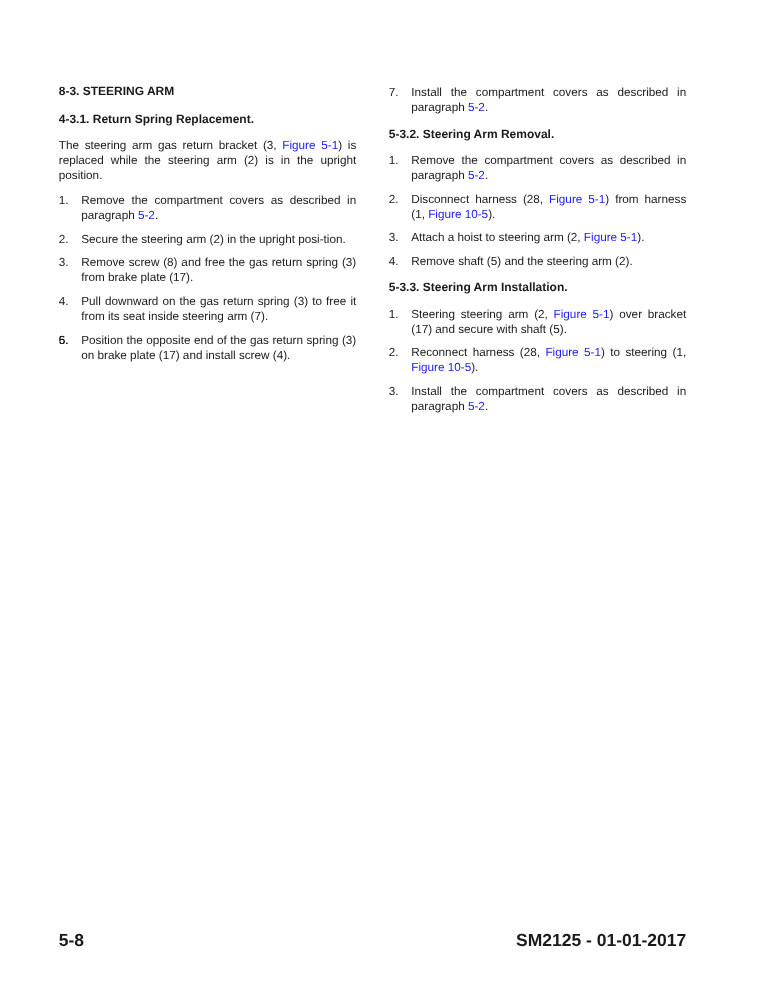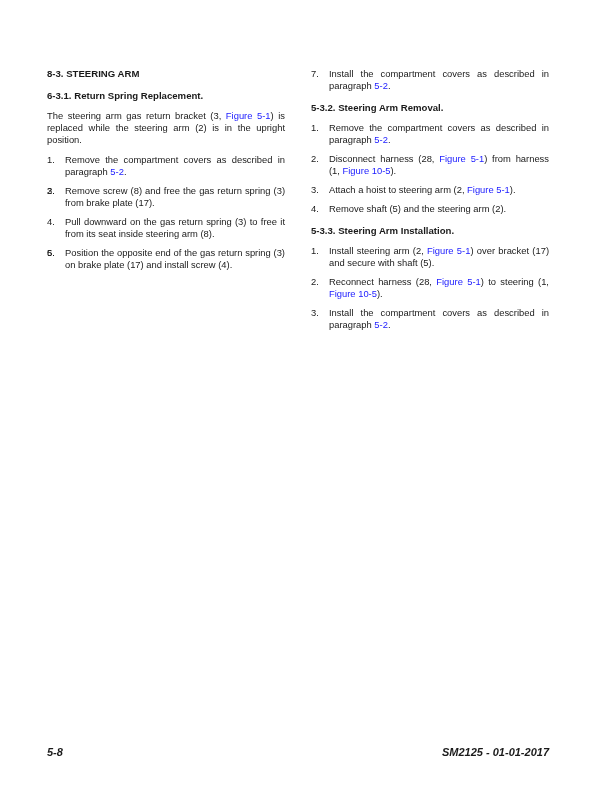--- a/index.html
+++ b/index.html
@@ -8,54 +8,54 @@
   .col { position:absolute; top:68px; width:238px; }
   .col.left { left:47px; }
   .col.right { left:311px; }
   h1 { font-size:9.6px; font-weight:bold; margin:0 0 10px 0; line-height:12px; }
   h2 { font-size:9.6px; font-weight:bold; margin:0 0 8px 0; line-height:12px; }
   p { margin:0 0 8px 0; text-align:justify; }
   ol { list-style:none; margin:0 0 10px 0; padding:0; }
   li { position:relative; padding-left:18px; margin-bottom:7px; text-align:justify; }
   li .num { position:absolute; left:0; top:0; }
   .link { color:#1a1aff; }
-  .footer { position:absolute; top:746px; font-size:11px; font-weight:bold;font-style:italic; }
+  .footer { position:absolute; top:746px; font-size:14px; font-weight:bold; }
   .footer.left { left:47px; }
   .footer.right { right:63px; }
 </style>
 </head>
 <body>
 
 <div class="col left">
   <h1>8-3. STEERING ARM</h1>
-  <h2>6-3.1.  Return Spring Replacement.</h2>
+  <h2>4-3.1.  Return Spring Replacement.</h2>
   <p><span>The steering arm gas return bracket (3, </span><span class="link">Figure 5-1</span><span>) is replaced while the steering arm (2) is in the upright position.</span></p>
   <ol>
     <li><span class="num">1.</span><span>Remove the compartment covers as described in paragraph </span><span class="link">5-2</span><span>.</span></li>
-    <li><span class="num">2.</span></li>
+    <li><span class="num">2.</span><span>Secure the steering arm (2) in the upright posi-tion.</span></li>
     <li><span class="num">3.</span><span>Remove screw (8) and free the gas return spring (3) from brake plate (17).</span></li>
-    <li><span class="num">4.</span><span>Pull downward on the gas return spring (3) to free it from its seat inside steering arm (8).</span></li>
+    <li><span class="num">4.</span><span>Pull downward on the gas return spring (3) to free it from its seat inside steering arm (7).</span></li>
     <li><span class="num">5.</span></li>
     <li><span class="num">6.</span><span>Position the opposite end of the gas return spring (3) on brake plate (17) and install screw (4).</span></li>
   </ol>
 </div>
 
 <div class="col right">
   <ol>
     <li><span class="num">7.</span><span>Install the compartment covers as described in paragraph </span><span class="link">5-2</span><span>.</span></li>
   </ol>
   <h2>5-3.2.  Steering Arm Removal.</h2>
   <ol>
     <li><span class="num">1.</span><span>Remove the compartment covers as described in paragraph </span><span class="link">5-2</span><span>.</span></li>
     <li><span class="num">2.</span><span>Disconnect harness (28, </span><span class="link">Figure 5-1</span><span>) from harness (1, </span><span class="link">Figure 10-5</span><span>).</span></li>
     <li><span class="num">3.</span><span>Attach a hoist to steering arm (2, </span><span class="link">Figure 5-1</span><span>).</span></li>
     <li><span class="num">4.</span><span>Remove shaft (5) and the steering arm (2).</span></li>
   </ol>
   <h2>5-3.3.  Steering Arm Installation.</h2>
   <ol>
-    <li><span class="num">1.</span><span>Install steering arm (2, </span><span class="link">Figure 5-1</span><span>) over bracket (17) and secure with shaft (5).</span></li>
+    <li><span class="num">1.</span><span>Steering steering arm (2, </span><span class="link">Figure 5-1</span><span>) over bracket (17) and secure with shaft (5).</span></li>
     <li><span class="num">2.</span><span>Reconnect harness (28, </span><span class="link">Figure 5-1</span><span>) to steering (1, </span><span class="link">Figure 10-5</span><span>).</span></li>
     <li><span class="num">3.</span><span>Install the compartment covers as described in paragraph </span><span class="link">5-2</span><span>.</span></li>
   </ol>
 </div>
 
 <div class="footer left">5-8</div>
 <div class="footer right">SM2125 - 01-01-2017</div>
 
 </body></html>

